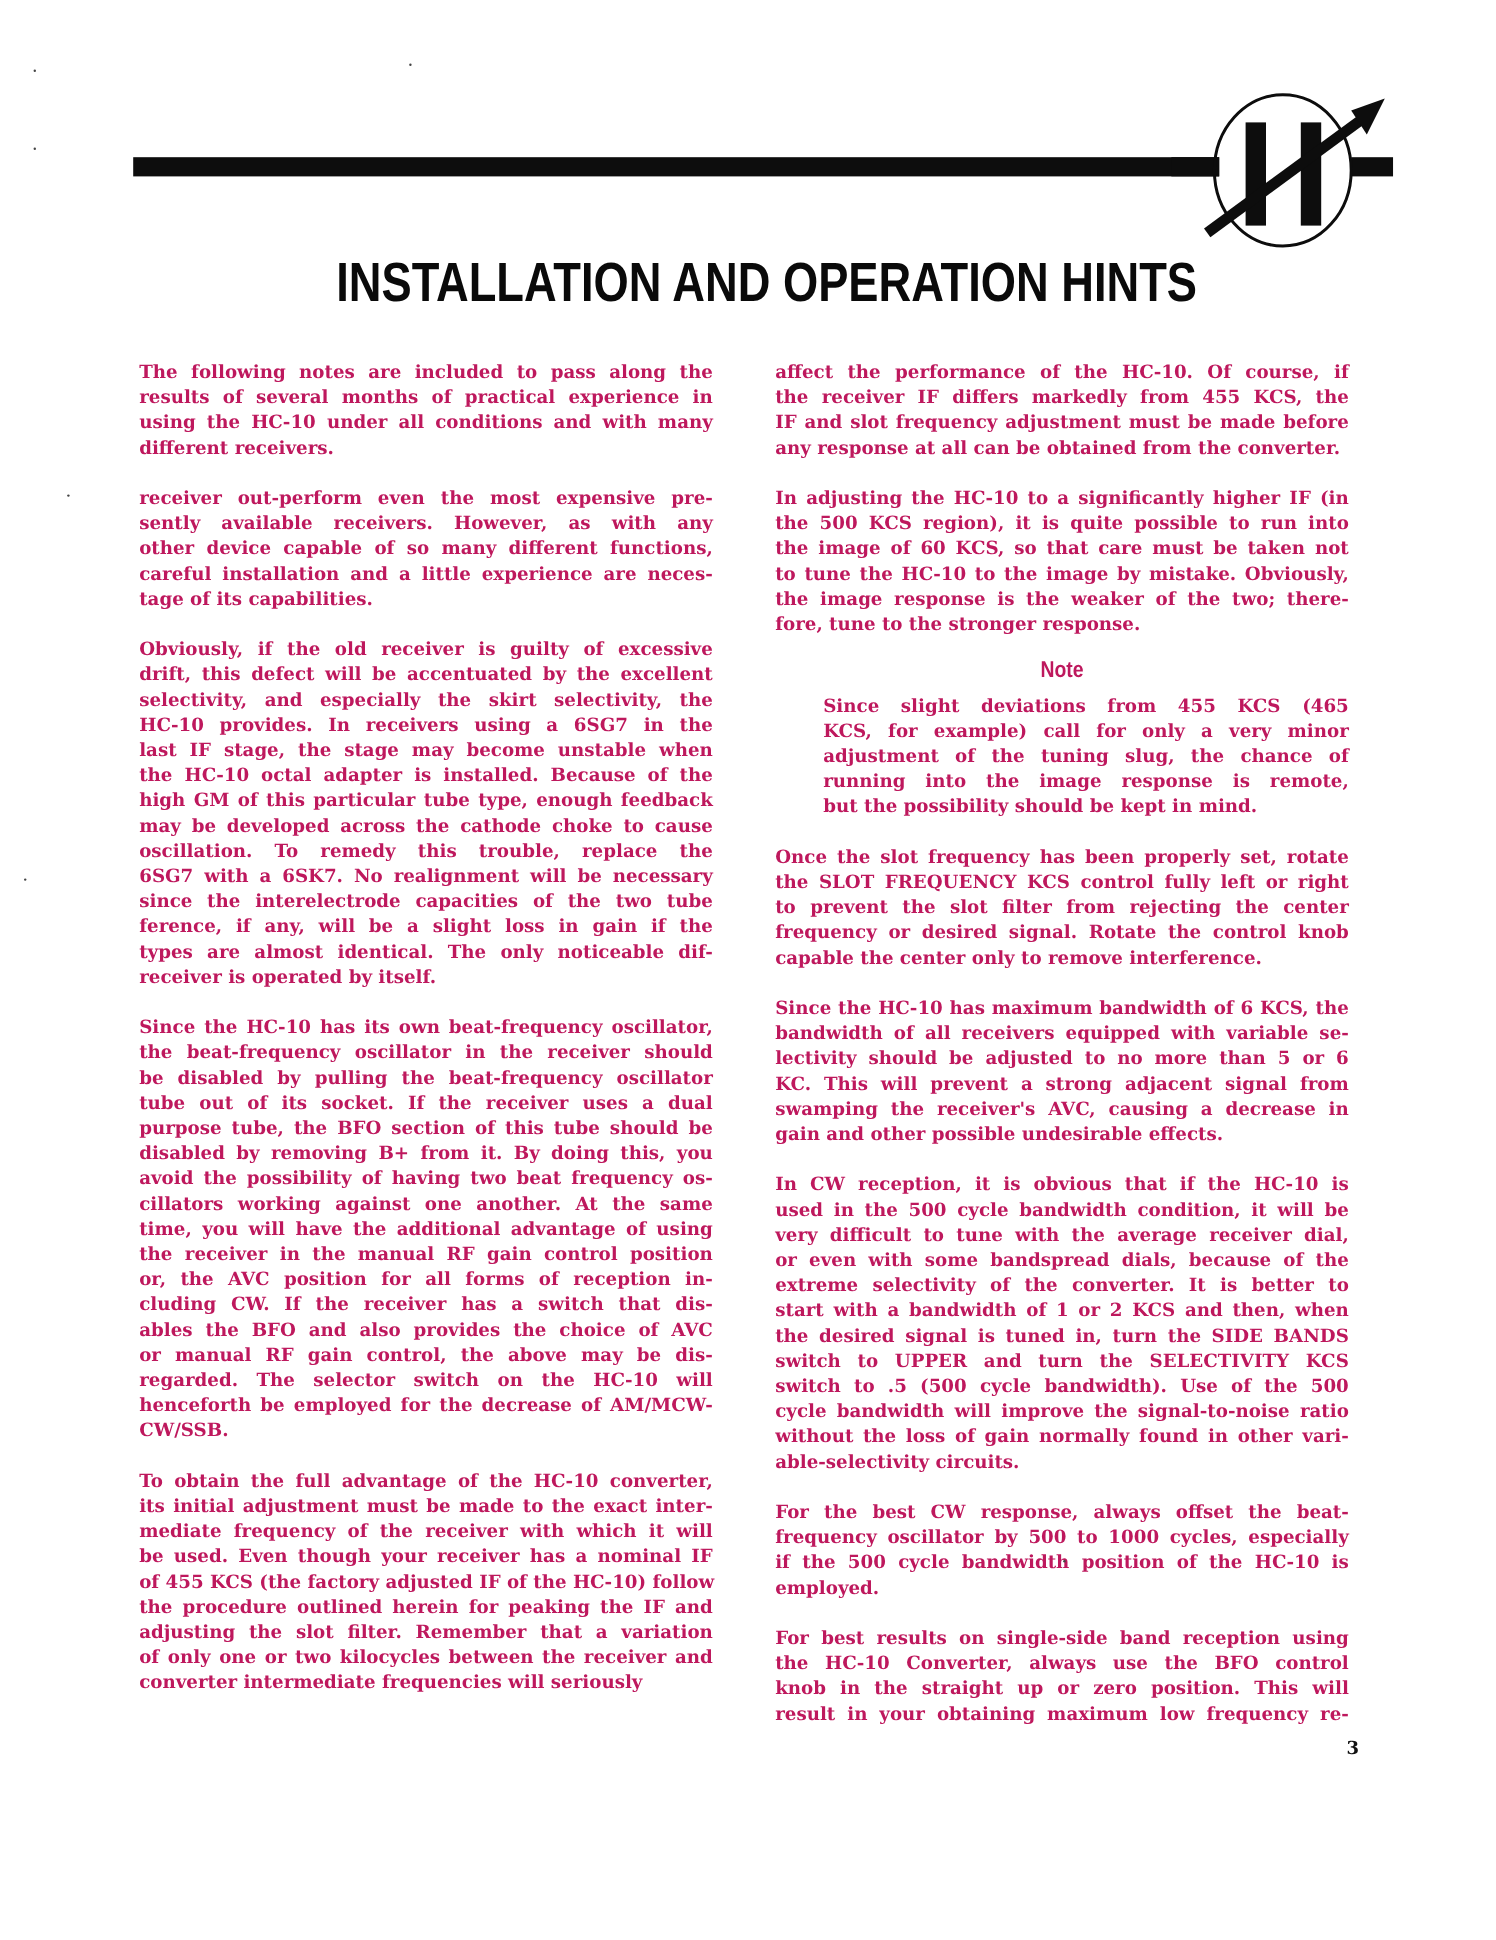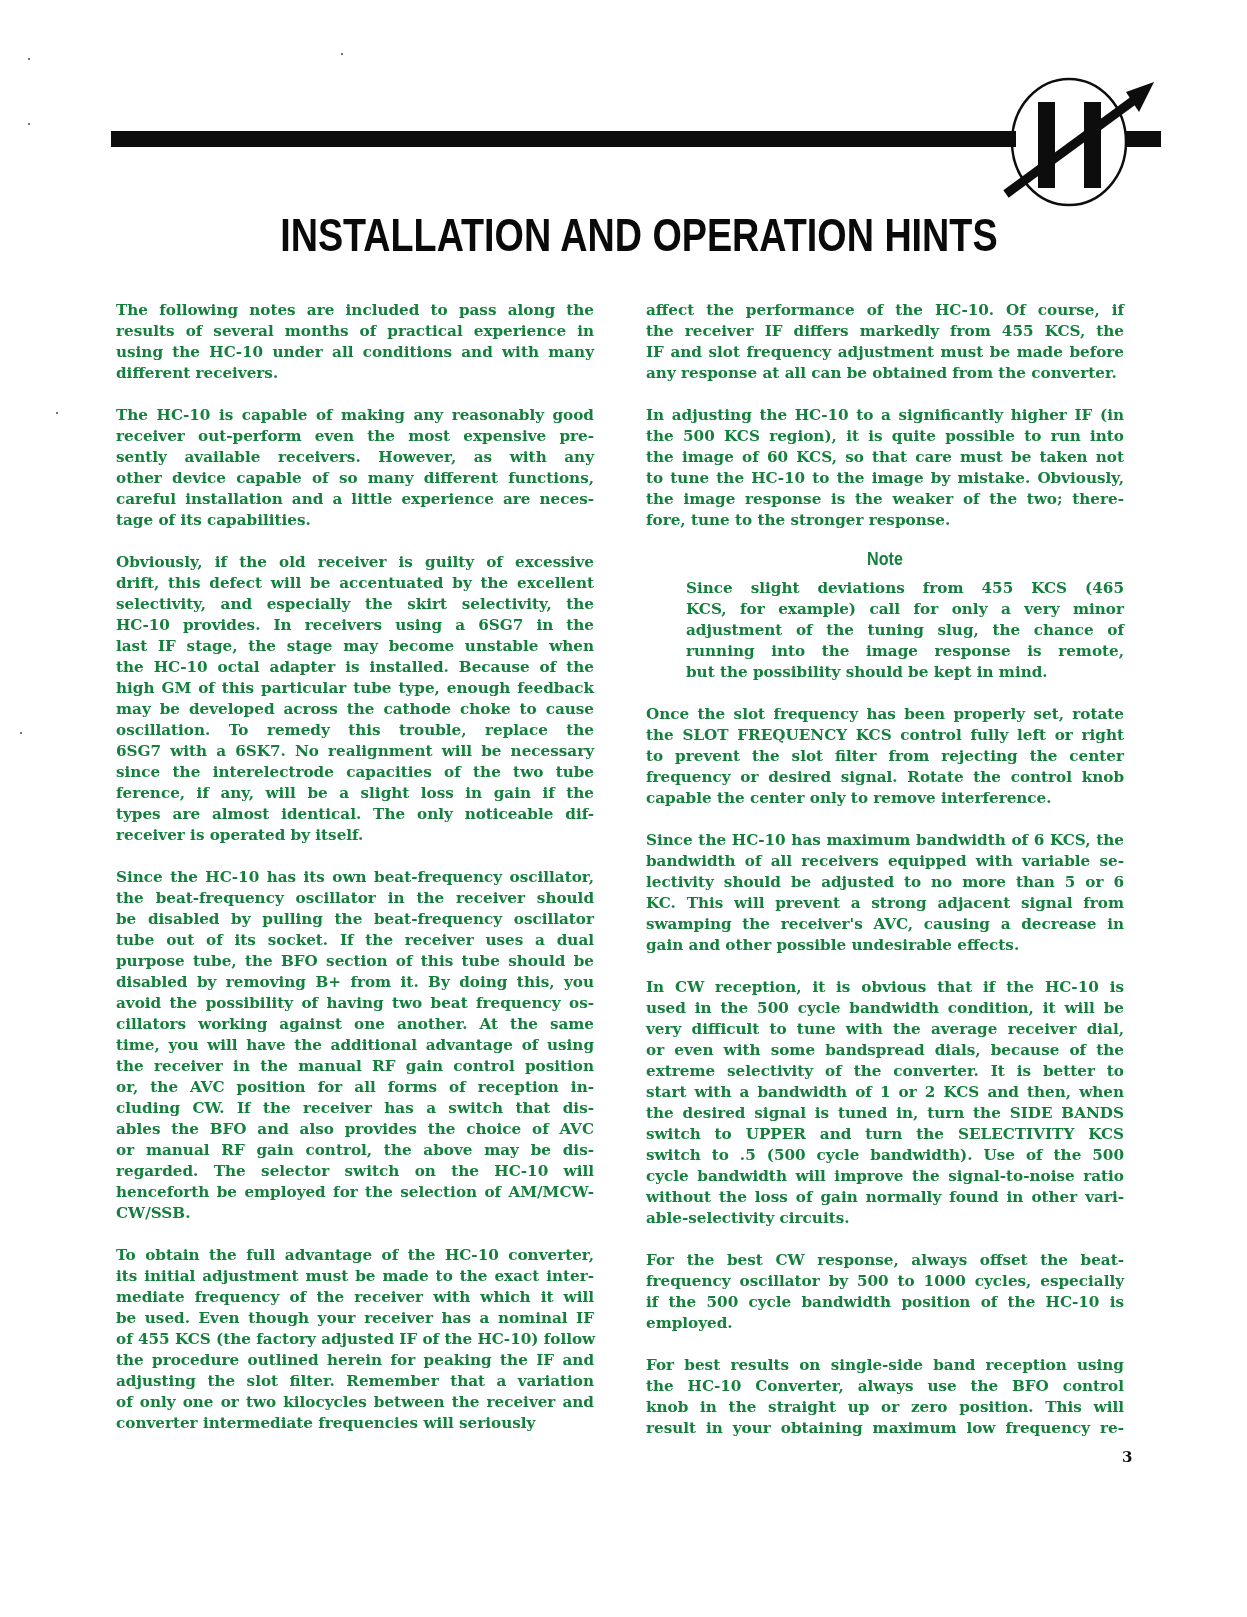--- a/index.html
+++ b/index.html
@@ -7,21 +7,21 @@
   .page { position: absolute; left: 16px; top: 0; width: 1247px; height: 1617px; }
 
   .header-rule { position: absolute; left: 95px; top: 131px; width: 905px; height: 16px; background: #0d0d0d; }
   .logo { position: absolute; left: 960px; top: 70px; width: 185px; height: 140px; }
 
   .title { position: absolute; left: 0; width: 1247px; top: 208px; text-align: center;
     font-family: "Liberation Sans", sans-serif; font-weight: bold; font-size: 46px;
     letter-spacing: 0px; transform: scaleX(0.82); transform-origin: 620px 0; color: #0a0a0a; }
 
   .col { position: absolute; top: 300px; width: 478px;
-    font-family: "DejaVu Serif", serif; font-weight: bold; font-size: 15.2px; line-height: 21px; color: #15803d; }
+    font-family: "DejaVu Serif", serif; font-weight: bold; font-size: 15.2px; line-height: 21px; color: #be185d; }
   .col.left { left: 100px; }
   .col.right { left: 630px; }
 
   .para { margin: 0 0 21px 0; }
   .line { display: block; text-align: justify; text-align-last: justify; white-space: nowrap; height: 21px; overflow: visible; }
   .line.last { text-align-last: left; }
 
   .note-heading { text-align: center; font-family: "Liberation Sans", sans-serif; font-weight: bold; font-size: 19px;
     margin: -4px 0 9px 0; transform: scaleX(0.85); }
   .note-body { margin: 0 0 21px 40px; width: 438px; }
@@ -50,21 +50,20 @@
   <div class="title">INSTALLATION AND OPERATION HINTS</div>
 
   <div class="col left" id="left-col">
       <div class="para">
         <span class="line">The following notes are included to pass along the</span>
         <span class="line">results of several months of practical experience in</span>
         <span class="line">using the HC-10 under all conditions and with many</span>
         <span class="line last">different receivers.</span>
       </div>
       <div class="para">
-        <span class="line">The HC-10 is capable of making any reasonably good</span>
         <span class="line">receiver out-perform even the most expensive pre-</span>
         <span class="line">sently available receivers. However, as with any</span>
         <span class="line">other device capable of so many different functions,</span>
         <span class="line">careful installation and a little experience are neces-</span>
         <span class="line last">tage of its capabilities.</span>
       </div>
       <div class="para">
         <span class="line">Obviously, if the old receiver is guilty of excessive</span>
         <span class="line">drift, this defect will be accentuated by the excellent</span>
         <span class="line">selectivity, and especially the skirt selectivity, the</span>
@@ -89,21 +88,21 @@
         <span class="line">disabled by removing B+ from it. By doing this, you</span>
         <span class="line">avoid the possibility of having two beat frequency os-</span>
         <span class="line">cillators working against one another. At the same</span>
         <span class="line">time, you will have the additional advantage of using</span>
         <span class="line">the receiver in the manual RF gain control position</span>
         <span class="line">or, the AVC position for all forms of reception in-</span>
         <span class="line">cluding CW. If the receiver has a switch that dis-</span>
         <span class="line">ables the BFO and also provides the choice of AVC</span>
         <span class="line">or manual RF gain control, the above may be dis-</span>
         <span class="line">regarded. The selector switch on the HC-10 will</span>
-        <span class="line">henceforth be employed for the selection of AM/MCW-</span>
+        <span class="line">henceforth be employed for the decrease of AM/MCW-</span>
         <span class="line last">CW/SSB.</span>
       </div>
       <div class="para">
         <span class="line">To obtain the full advantage of the HC-10 converter,</span>
         <span class="line">its initial adjustment must be made to the exact inter-</span>
         <span class="line">mediate frequency of the receiver with which it will</span>
         <span class="line">be used. Even though your receiver has a nominal IF</span>
         <span class="line">of 455 KCS (the factory adjusted IF of the HC-10) follow</span>
         <span class="line">the procedure outlined herein for peaking the IF and</span>
         <span class="line">adjusting the slot filter. Remember that a variation</span>

